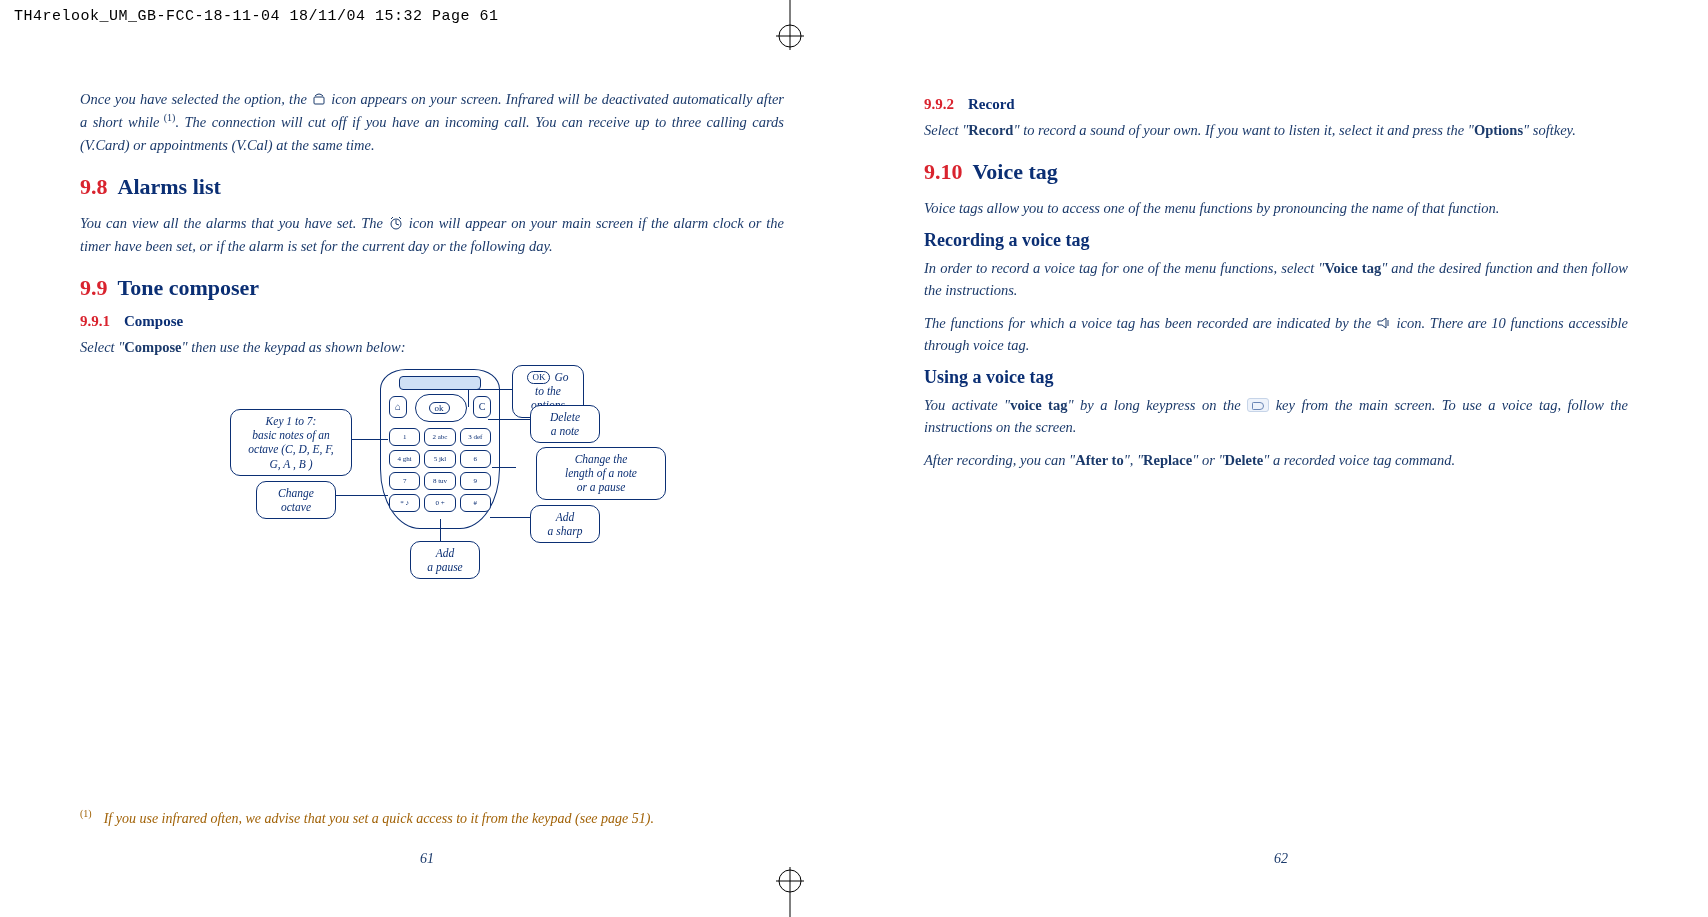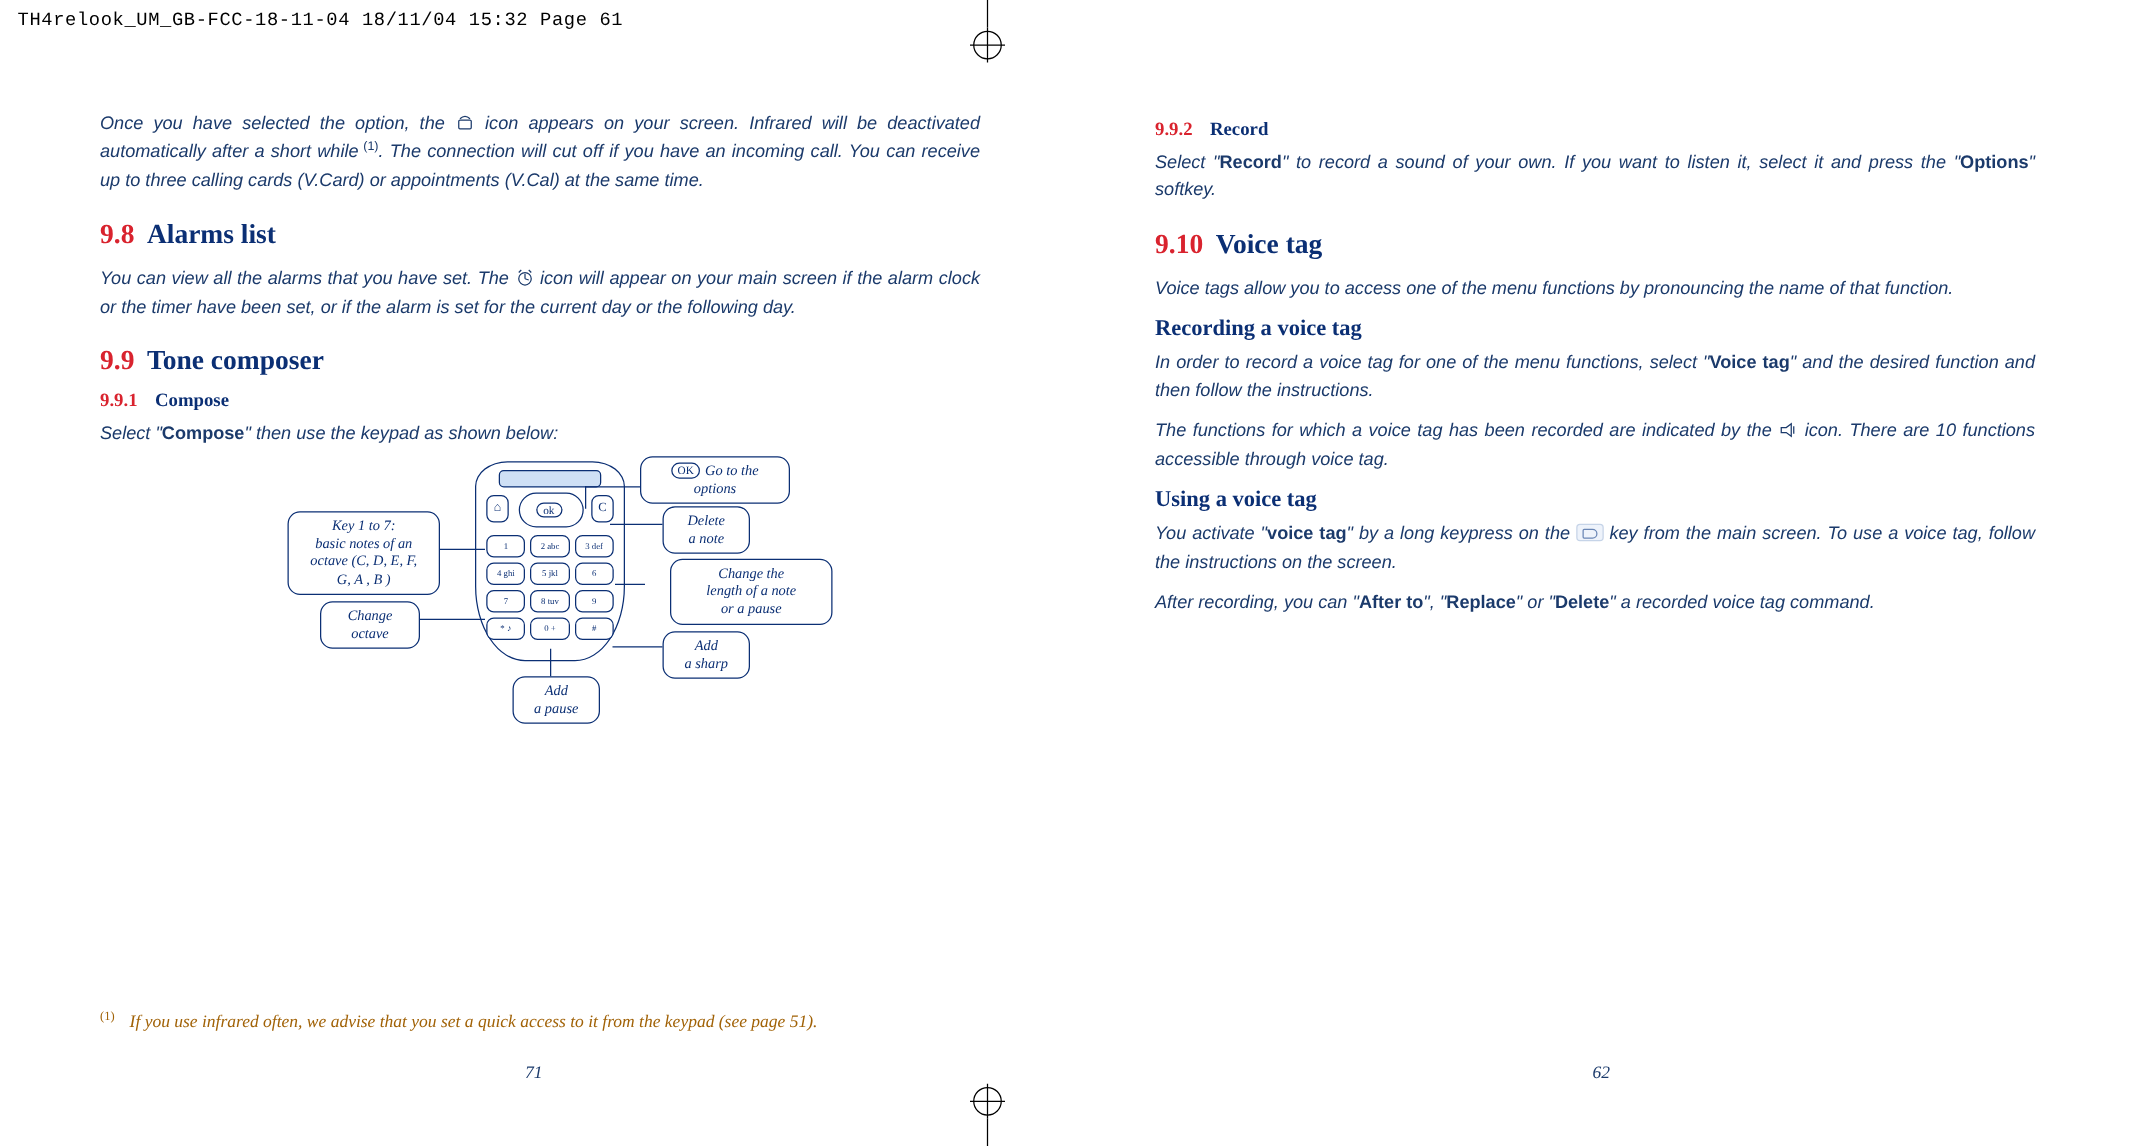--- a/index.html
+++ b/index.html
@@ -21,21 +21,21 @@
     position: absolute; top: 60px; left: 0; right: 0; bottom: 30px;
     display: flex;
   }
   .page {
     flex: 1 1 50%;
     padding: 28px 70px 10px 80px;
     position: relative;
   }
   .page.right { padding: 28px 80px 10px 70px; }
 
-  .para { font-size: 14.5px; line-height: 1.55; color: #1b3a6b; margin-bottom: 10px; text-align: justify; font-style: italic; font-family: Liberation Sans, sans-serif; }
+  .para { font-size: 14.5px; line-height: 1.55; color: #1b3a6b; margin-bottom: 10px; text-align: justify; font-style: italic; font-family: Liberation Serif, serif; }
   .para .bold { font-weight: bold; font-style: normal; }
   .para .sup { font-size: 10px; vertical-align: super; font-style: normal; }
 
   h2.sec { color: #0b2f74; font-size: 22px; font-weight: bold; margin: 18px 0 12px 0; font-style: normal; font-family: Georgia, serif; }
   h2.sec .num { color: #d9232e; margin-right: 10px; }
 
   .sub { color: #0b2f74; font-size: 15px; font-weight: bold; margin: 8px 0 6px 0; font-style: normal; }
   .sub .num { color: #d9232e; margin-right: 14px; margin-top: 24px; }
   .sub3 { color: #0b2f74; font-size: 18px; font-weight: bold; margin: 8px 0 6px 0; font-style: normal; }
 
@@ -166,21 +166,21 @@
         <div>G, A , B )</div>
       </div>
       <div class="lead" style="left:272px; top:70px; width:36px;"></div>
 
       <div class="callout" style="left:176px; top:112px; width:80px;">
         <div>Change</div>
         <div>octave</div>
       </div>
       <div class="lead" style="left:256px; top:126px; width:52px;"></div>
 
-      <div class="callout" style="left:432px; top:-4px; width:120px;">
+      <div class="callout" style="left:432px; top:-4px; width:72px;">
         <span class="ok-pill">OK</span><span>Go to the</span>
         <div>options</div>
       </div>
       <div class="lead" style="left:388px; top:20px; width:44px;"></div>
       <div class="leadv" style="left:388px; top:20px; height:18px;"></div>
 
       <div class="callout" style="left:450px; top:36px; width:70px;">
         <div>Delete</div>
         <div>a note</div>
       </div>
@@ -202,21 +202,21 @@
       <div class="callout" style="left:330px; top:172px; width:70px;">
         <div>Add</div>
         <div>a pause</div>
       </div>
       <div class="leadv" style="left:360px; top:150px; height:22px;"></div>
     </div>
 
     <div class="footnote">
       <span class="sup">(1)</span><span>If you use infrared often, we advise that you set a quick access to it from the keypad (see page 51).</span>
     </div>
-    <div class="pagenum">71</div>
+    <div class="pagenum">61</div>
   </div>
 
   <div class="page right">
     <div class="sub">
       <span class="num">9.9.2</span><span>Record</span>
     </div>
     <p class="para">
       <span>Select "</span><span class="bold">Record</span><span>" to record a sound of your own. If you want to listen it, select it and press the "</span><span class="bold">Options</span><span>" softkey.</span>
     </p>
 

